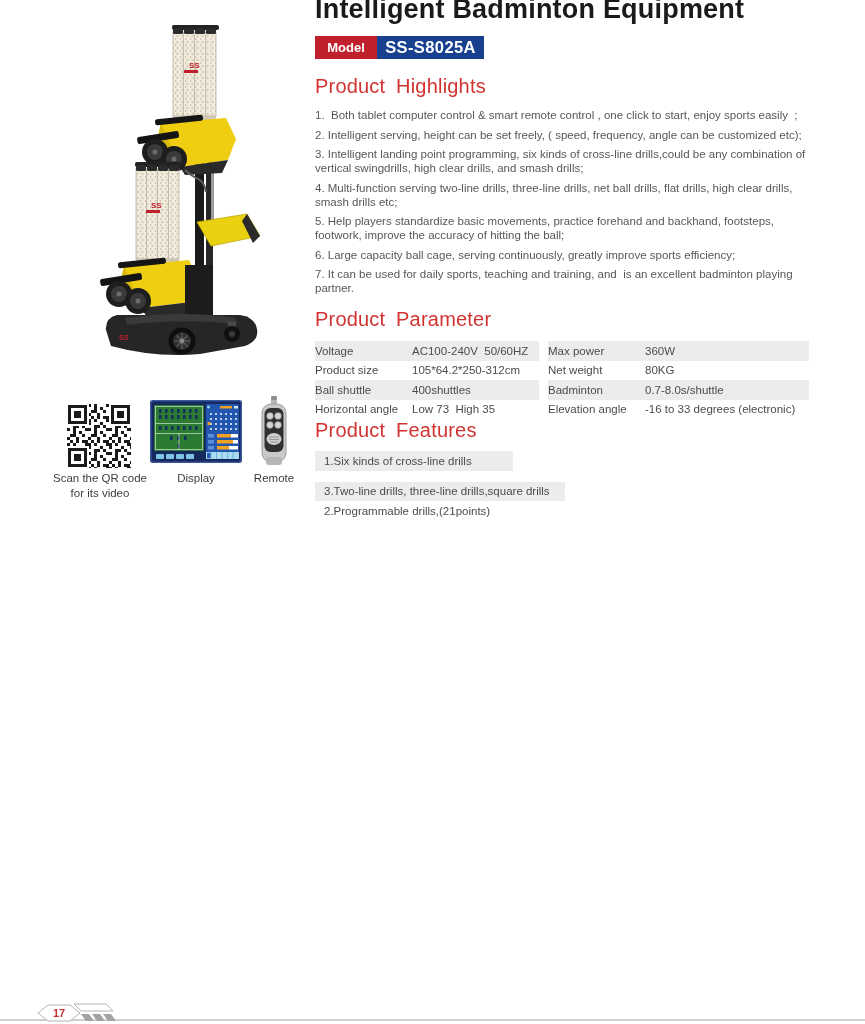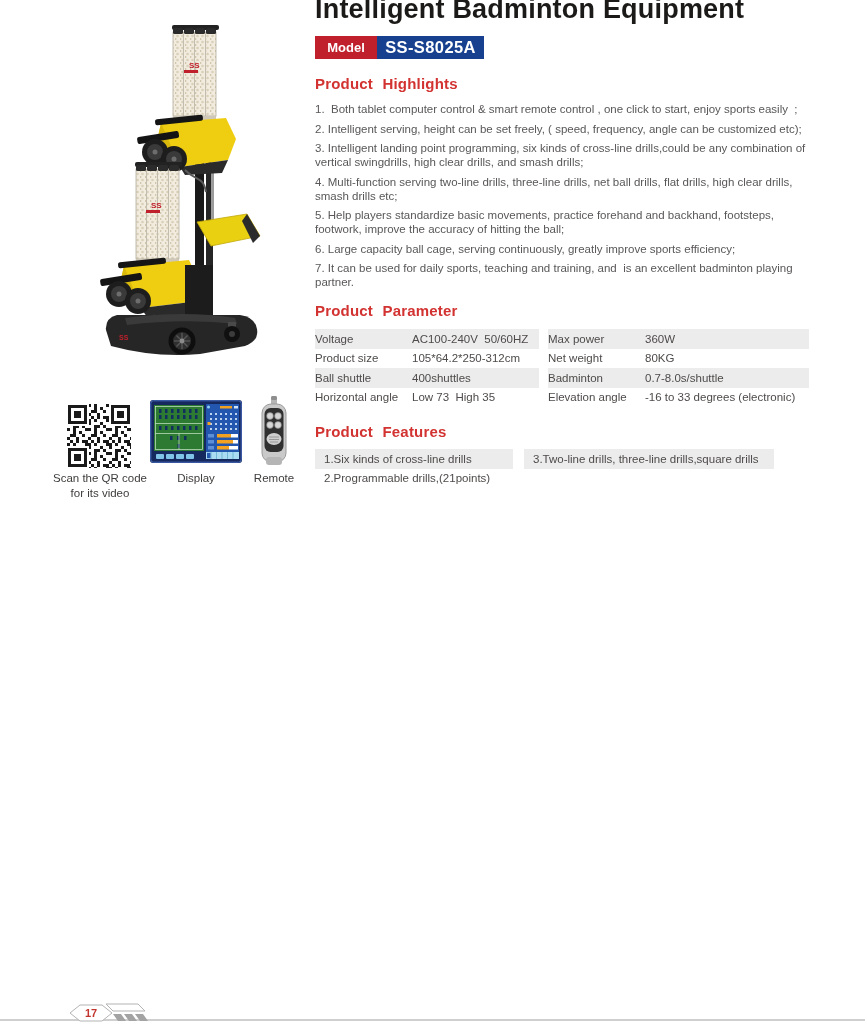--- a/index.html
+++ b/index.html
@@ -9,52 +9,52 @@
     overflow:hidden; font-family:"Liberation Sans", sans-serif; color:#595757;
   }
   
   .right-col { position:absolute; left:315px; top:0; width:494px; }
   .title { font-size:27px; font-weight:700; color:#1c1a19; letter-spacing:.2px; margin-top:-6px; white-space:nowrap; }
   .model-badge { display:flex; height:23px; margin-top:11px; width:169px; }
   .model-badge .red  { background:#c0202b; color:#fff; font-size:13px; font-weight:700; width:62px;
                        display:flex; align-items:center; justify-content:center; }
   .model-badge .blue { background:#17418f; color:#fff; font-size:16.5px; font-weight:700; flex:1;
                        display:flex; align-items:center; justify-content:center; letter-spacing:.4px; }
-  .section-heading { font-size:15px; font-weight:700; color:#d23331; word-spacing:5px; letter-spacing:.2px; }
+  .section-heading { font-size:20px; font-weight:400; color:#d23331; word-spacing:5px; letter-spacing:.2px; }
   .hl-heading { margin-top:16px; }
   .hl-list { margin-top:10px; width:500px; }
   .hl-item { font-size:11.5px; line-height:14px; color:#595757; margin-bottom:5.5px; white-space:pre-wrap; }
   .param-heading { margin-top:13px; }
   .param-table { margin-top:10px; }
   .p-row { display:flex; gap:9px; }
   .p-half { display:flex; align-items:center; height:19.5px; font-size:11.5px; color:#4e4b4a; }
   .p-half.h1 { width:224px; }
   .p-half.h2 { flex:1; }
   .p-label { width:97px; }
   .p-value { white-space:pre; }
   .gray { background:#ececec; }
-  .feat-heading { margin-top:16px; }
+  .feat-heading { }
   .feat-table { margin-top:9px; }
-  .f-row { display:flex; gap:11px; }
+  .f-row { display:flex; gap:11px;flex-direction:column; }
   .f-cell { display:flex; align-items:center; height:19.5px; font-size:11.5px; color:#4e4b4a; white-space:nowrap; padding-left:9px; }
   .f-left { width:198px; }
   .f-right { width:250px; }
   .f-row + .f-row { margin-top:0; }
   
   .machine-wrap { position:absolute; left:85px; top:10px; width:220px; height:356px; }
   .qr-wrap      { position:absolute; left:67px;  top:404px; width:64px; height:64px; }
   .display-wrap { position:absolute; left:150px; top:400px; width:92px; height:63px; }
   .remote-wrap  { position:absolute; left:258px; top:395px; width:32px; height:75px; }
   .caption { position:absolute; font-size:11.5px; line-height:15px; color:#3f3d3c; text-align:center; }
   .qr-caption      { left:38px;  top:471px; width:124px; }
   .display-caption { left:150px; top:471px; width:92px;  }
   .remote-caption  { left:241px; top:471px; width:66px;  }
   
   .footer-line { position:absolute; left:0; top:1019px; width:865px; height:2px; background:#cfcfcf; }
-  .footer-logo { position:absolute; left:68px; top:1003px; width:84px; height:21px; }
+  .footer-logo { position:absolute; left:36px; top:1003px; width:84px; height:21px; }
 </style>
 </head>
 <body>
 
 <div class="page">
 
   <div class="machine-wrap">
     <svg width="220" height="356" viewBox="0 0 220 356">
       <defs>
         <pattern id="shuttles" width="5" height="6" patternUnits="userSpaceOnUse">

